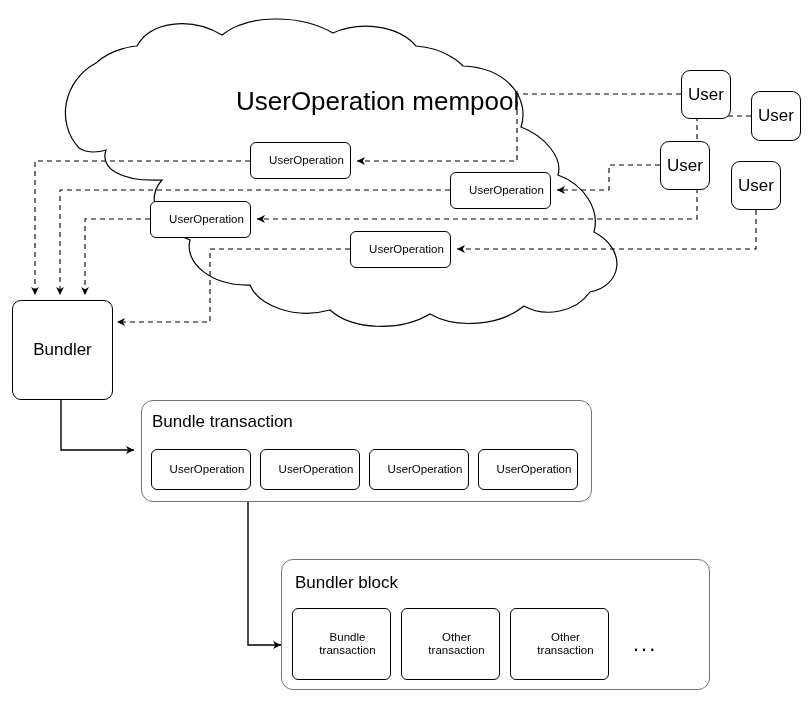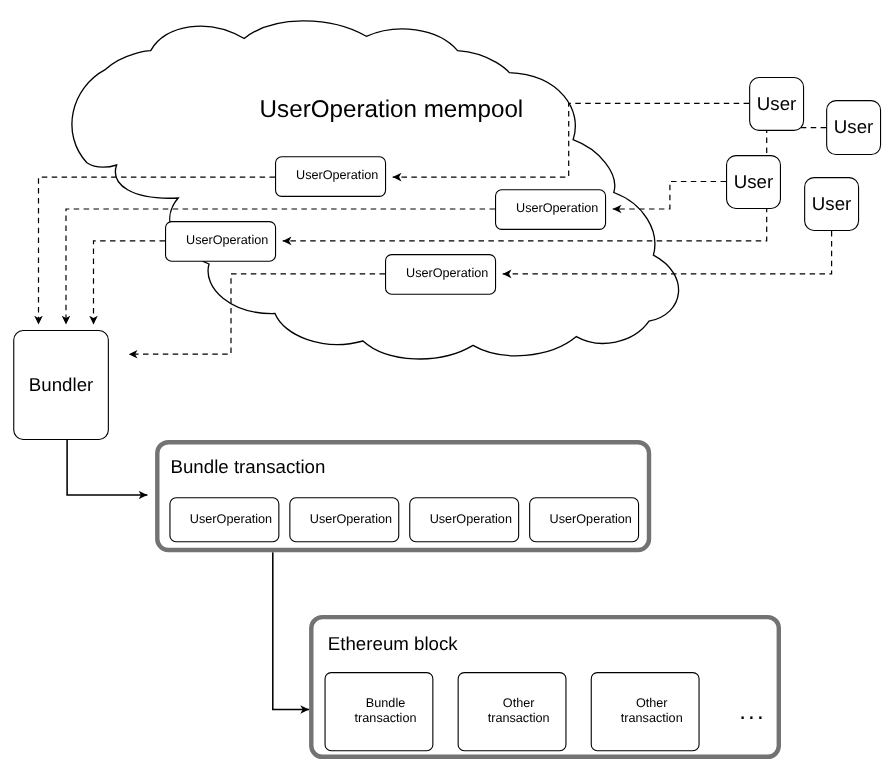--- a/index.html
+++ b/index.html
@@ -7,24 +7,24 @@
        font-family:"Liberation Sans", sans-serif;color:#000;}
   #stage{position:absolute;left:0;top:0;width:811px;height:701px;}
   svg#wires{position:absolute;left:0;top:0;width:811px;height:701px;}
   .node{position:absolute;box-sizing:border-box;background:#ffffff;
         border:1px solid #000000;display:flex;align-items:center;
         justify-content:center;text-align:center;line-height:1.15;}
   .rbox{border-radius:9px;}
   .uop{font-size:11.5px;border-radius:6px;padding-left:12px;}
   .user{font-size:17px;border-radius:9px;}
   .titlelabel{position:absolute;white-space:nowrap;}
-  .big{font-size:22px;}
+  .big{font-size:26px;}
   .mid{font-size:17px;}
   .container{position:absolute;box-sizing:border-box;background:transparent;
-             border:4px solid #737373;border-radius:12px;}
+             border:1px solid #737373;border-radius:12px;}
   .ellipsis{position:absolute;font-size:22px;letter-spacing:2px;
             color:#000;line-height:1;}
   .stack{display:flex;flex-direction:column;}
 </style>
 </head>
 <body>
 
 <div id="stage">
 
   <svg id="wires" viewBox="0 0 811 701">
@@ -107,21 +107,21 @@
   </div>
 
   <div class="node user" style="left:660px;top:141px;width:50px;height:49px;">
     <span>User</span>
   </div>
 
   <div class="node user" style="left:731px;top:161px;width:50px;height:49px;">
     <span>User</span>
   </div>
 
-  <div class="node rbox" style="left:12px;top:300px;width:87px;height:100px;font-size:17px;">
+  <div class="node rbox" style="left:12px;top:300px;width:101px;height:100px;font-size:17px;">
     <span>Bundler</span>
   </div>
 
   <div class="container" style="left:141px;top:400px;width:451px;height:102px;">
     <div class="titlelabel mid" style="left:10px;top:11px;">Bundle transaction</div>
     <div style="position:absolute;left:9px;top:48px;display:flex;gap:9px;">
       <div class="node uop" style="position:relative;width:100px;height:41px;">
         <span>UserOperation</span>
       </div>
       <div class="node uop" style="position:relative;width:100px;height:41px;">
@@ -130,22 +130,22 @@
       <div class="node uop" style="position:relative;width:100px;height:41px;">
         <span>UserOperation</span>
       </div>
       <div class="node uop" style="position:relative;width:100px;height:41px;">
         <span>UserOperation</span>
       </div>
     </div>
   </div>
 
   <div class="container" style="left:281px;top:559px;width:429px;height:131px;">
-    <div class="titlelabel mid" style="left:13px;top:13px;">Ethereum block</div>
-    <div style="position:absolute;left:10px;top:48px;display:flex;gap:22px;align-items:center;">
+    <div class="titlelabel mid" style="left:13px;top:13px;">Bundler block</div>
+    <div style="position:absolute;left:10px;top:48px;display:flex;gap:10px;align-items:center;">
       <div class="node uop stack" style="position:relative;width:99px;height:72px;">
         <span>Bundle</span>
         <span>transaction</span>
       </div>
       <div class="node uop stack" style="position:relative;width:99px;height:72px;">
         <span>Other</span>
         <span>transaction</span>
       </div>
       <div class="node uop stack" style="position:relative;width:99px;height:72px;">
         <span>Other</span>

